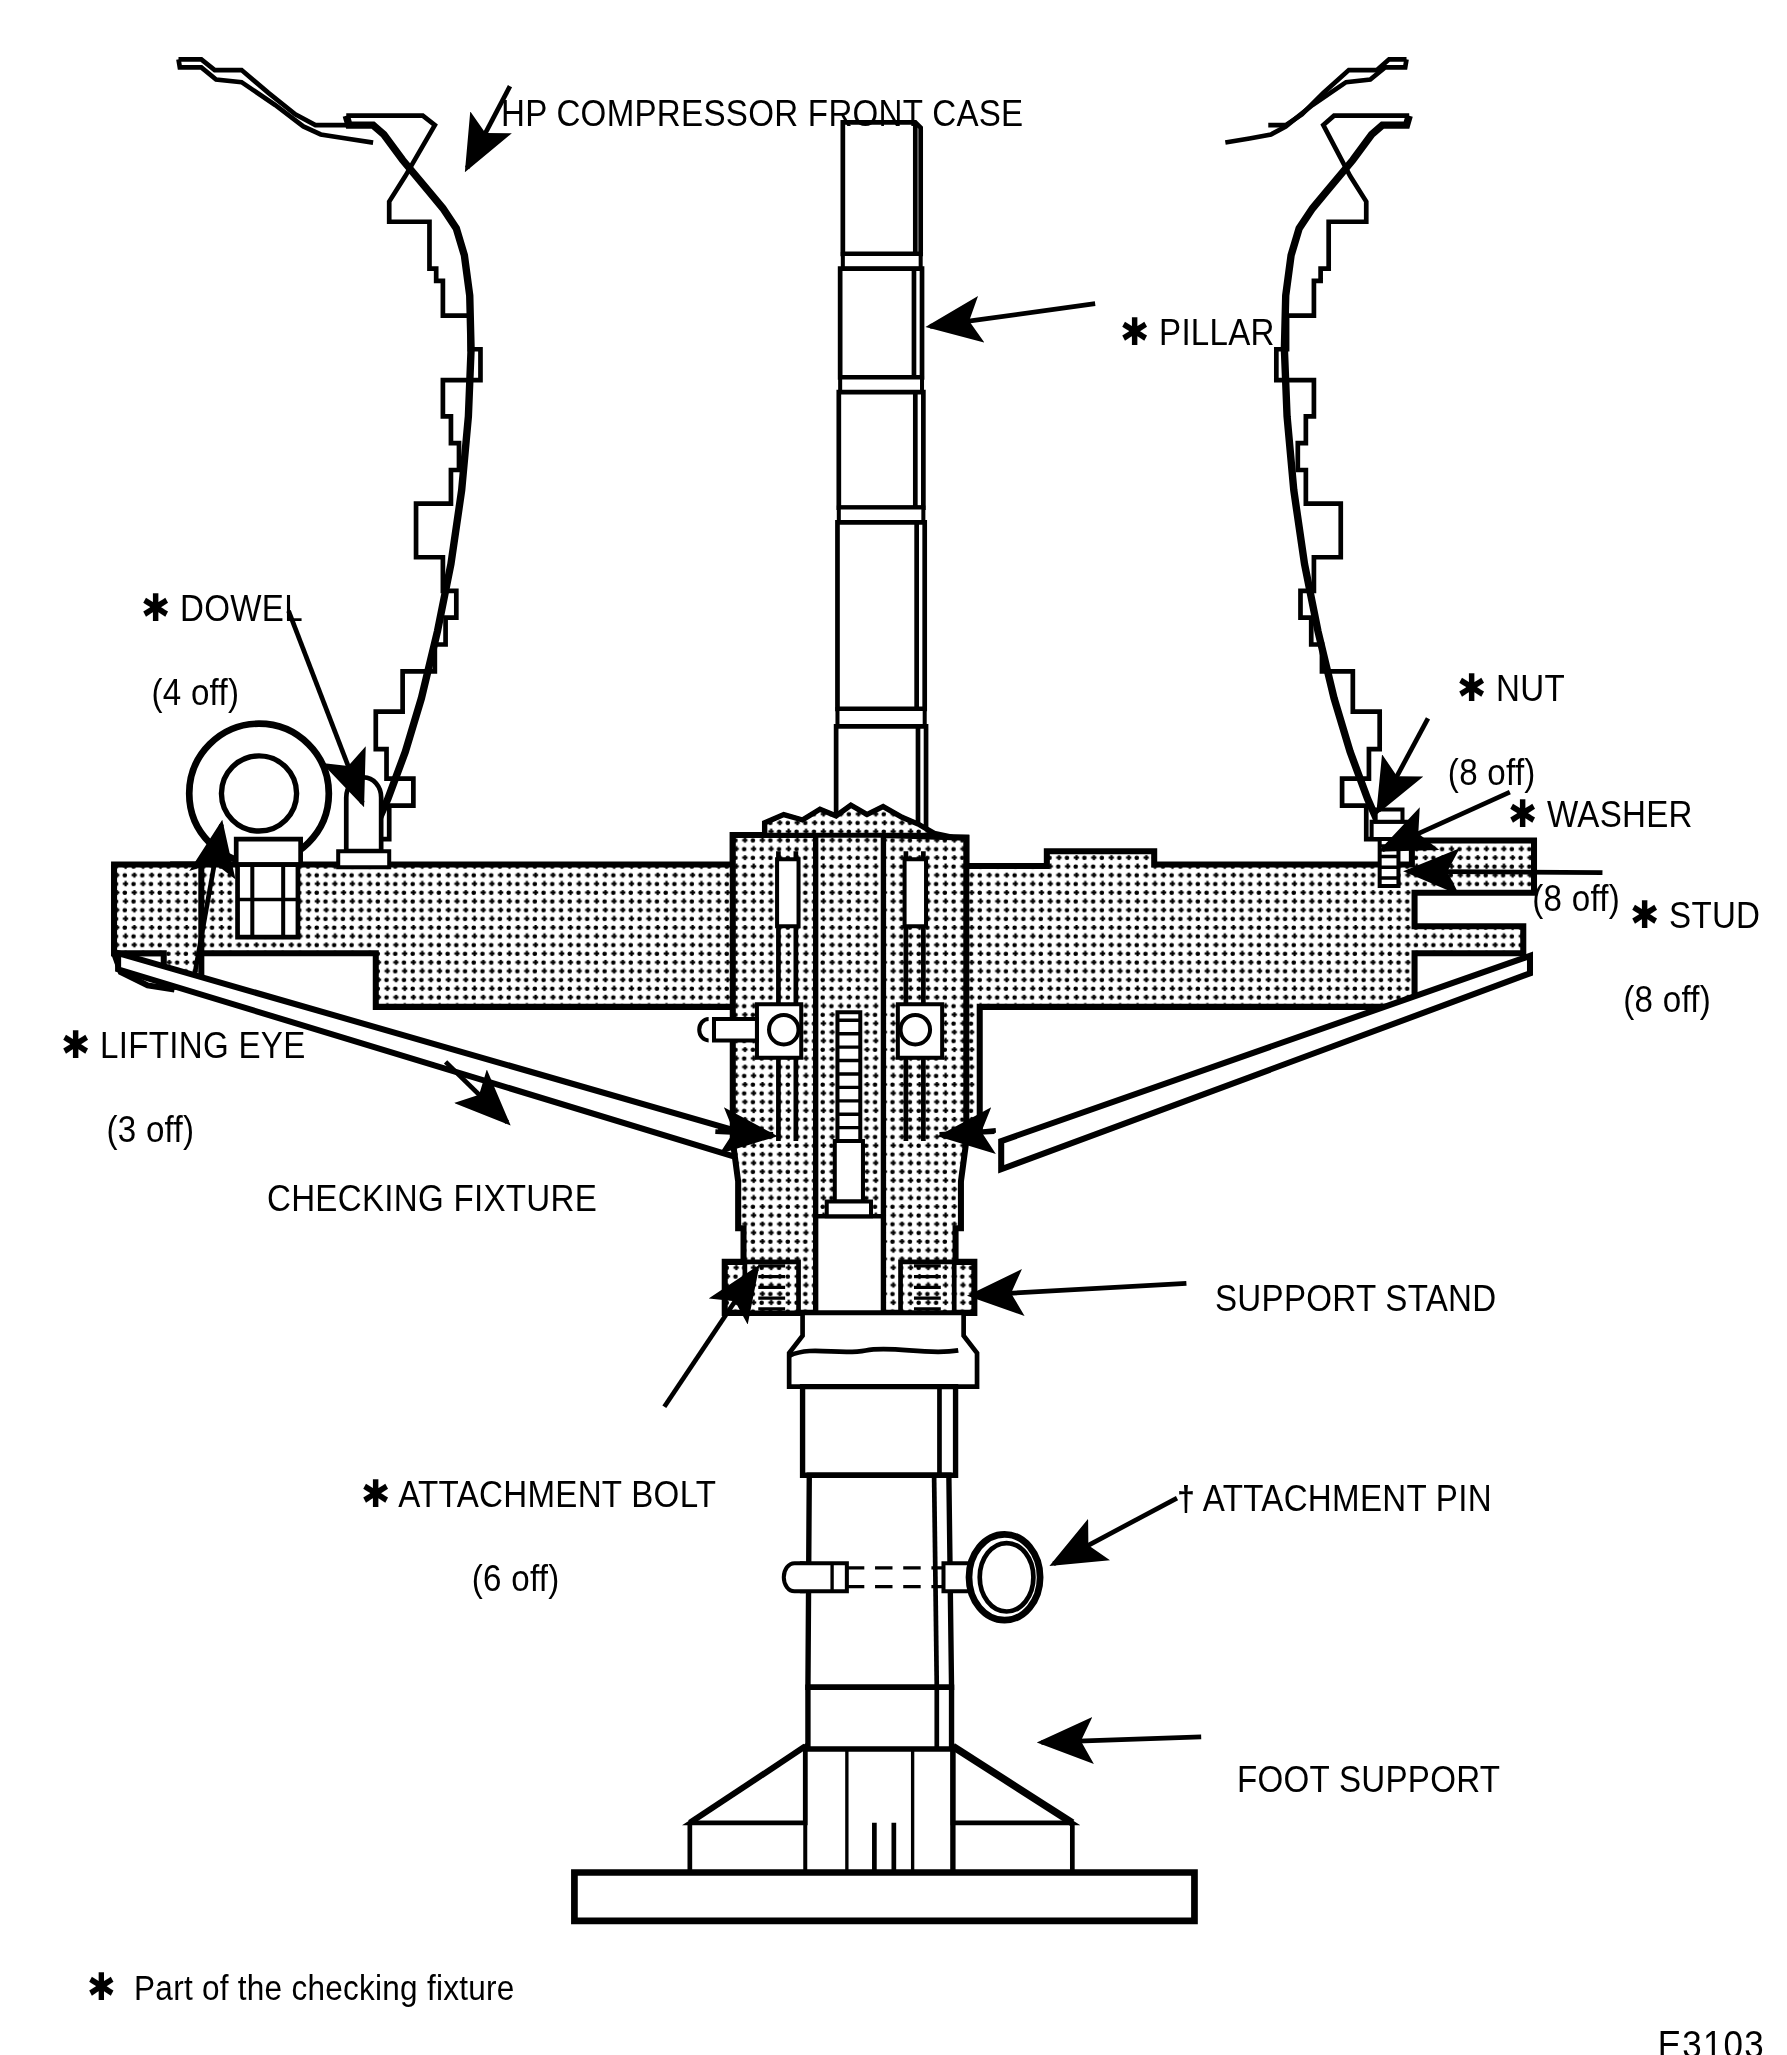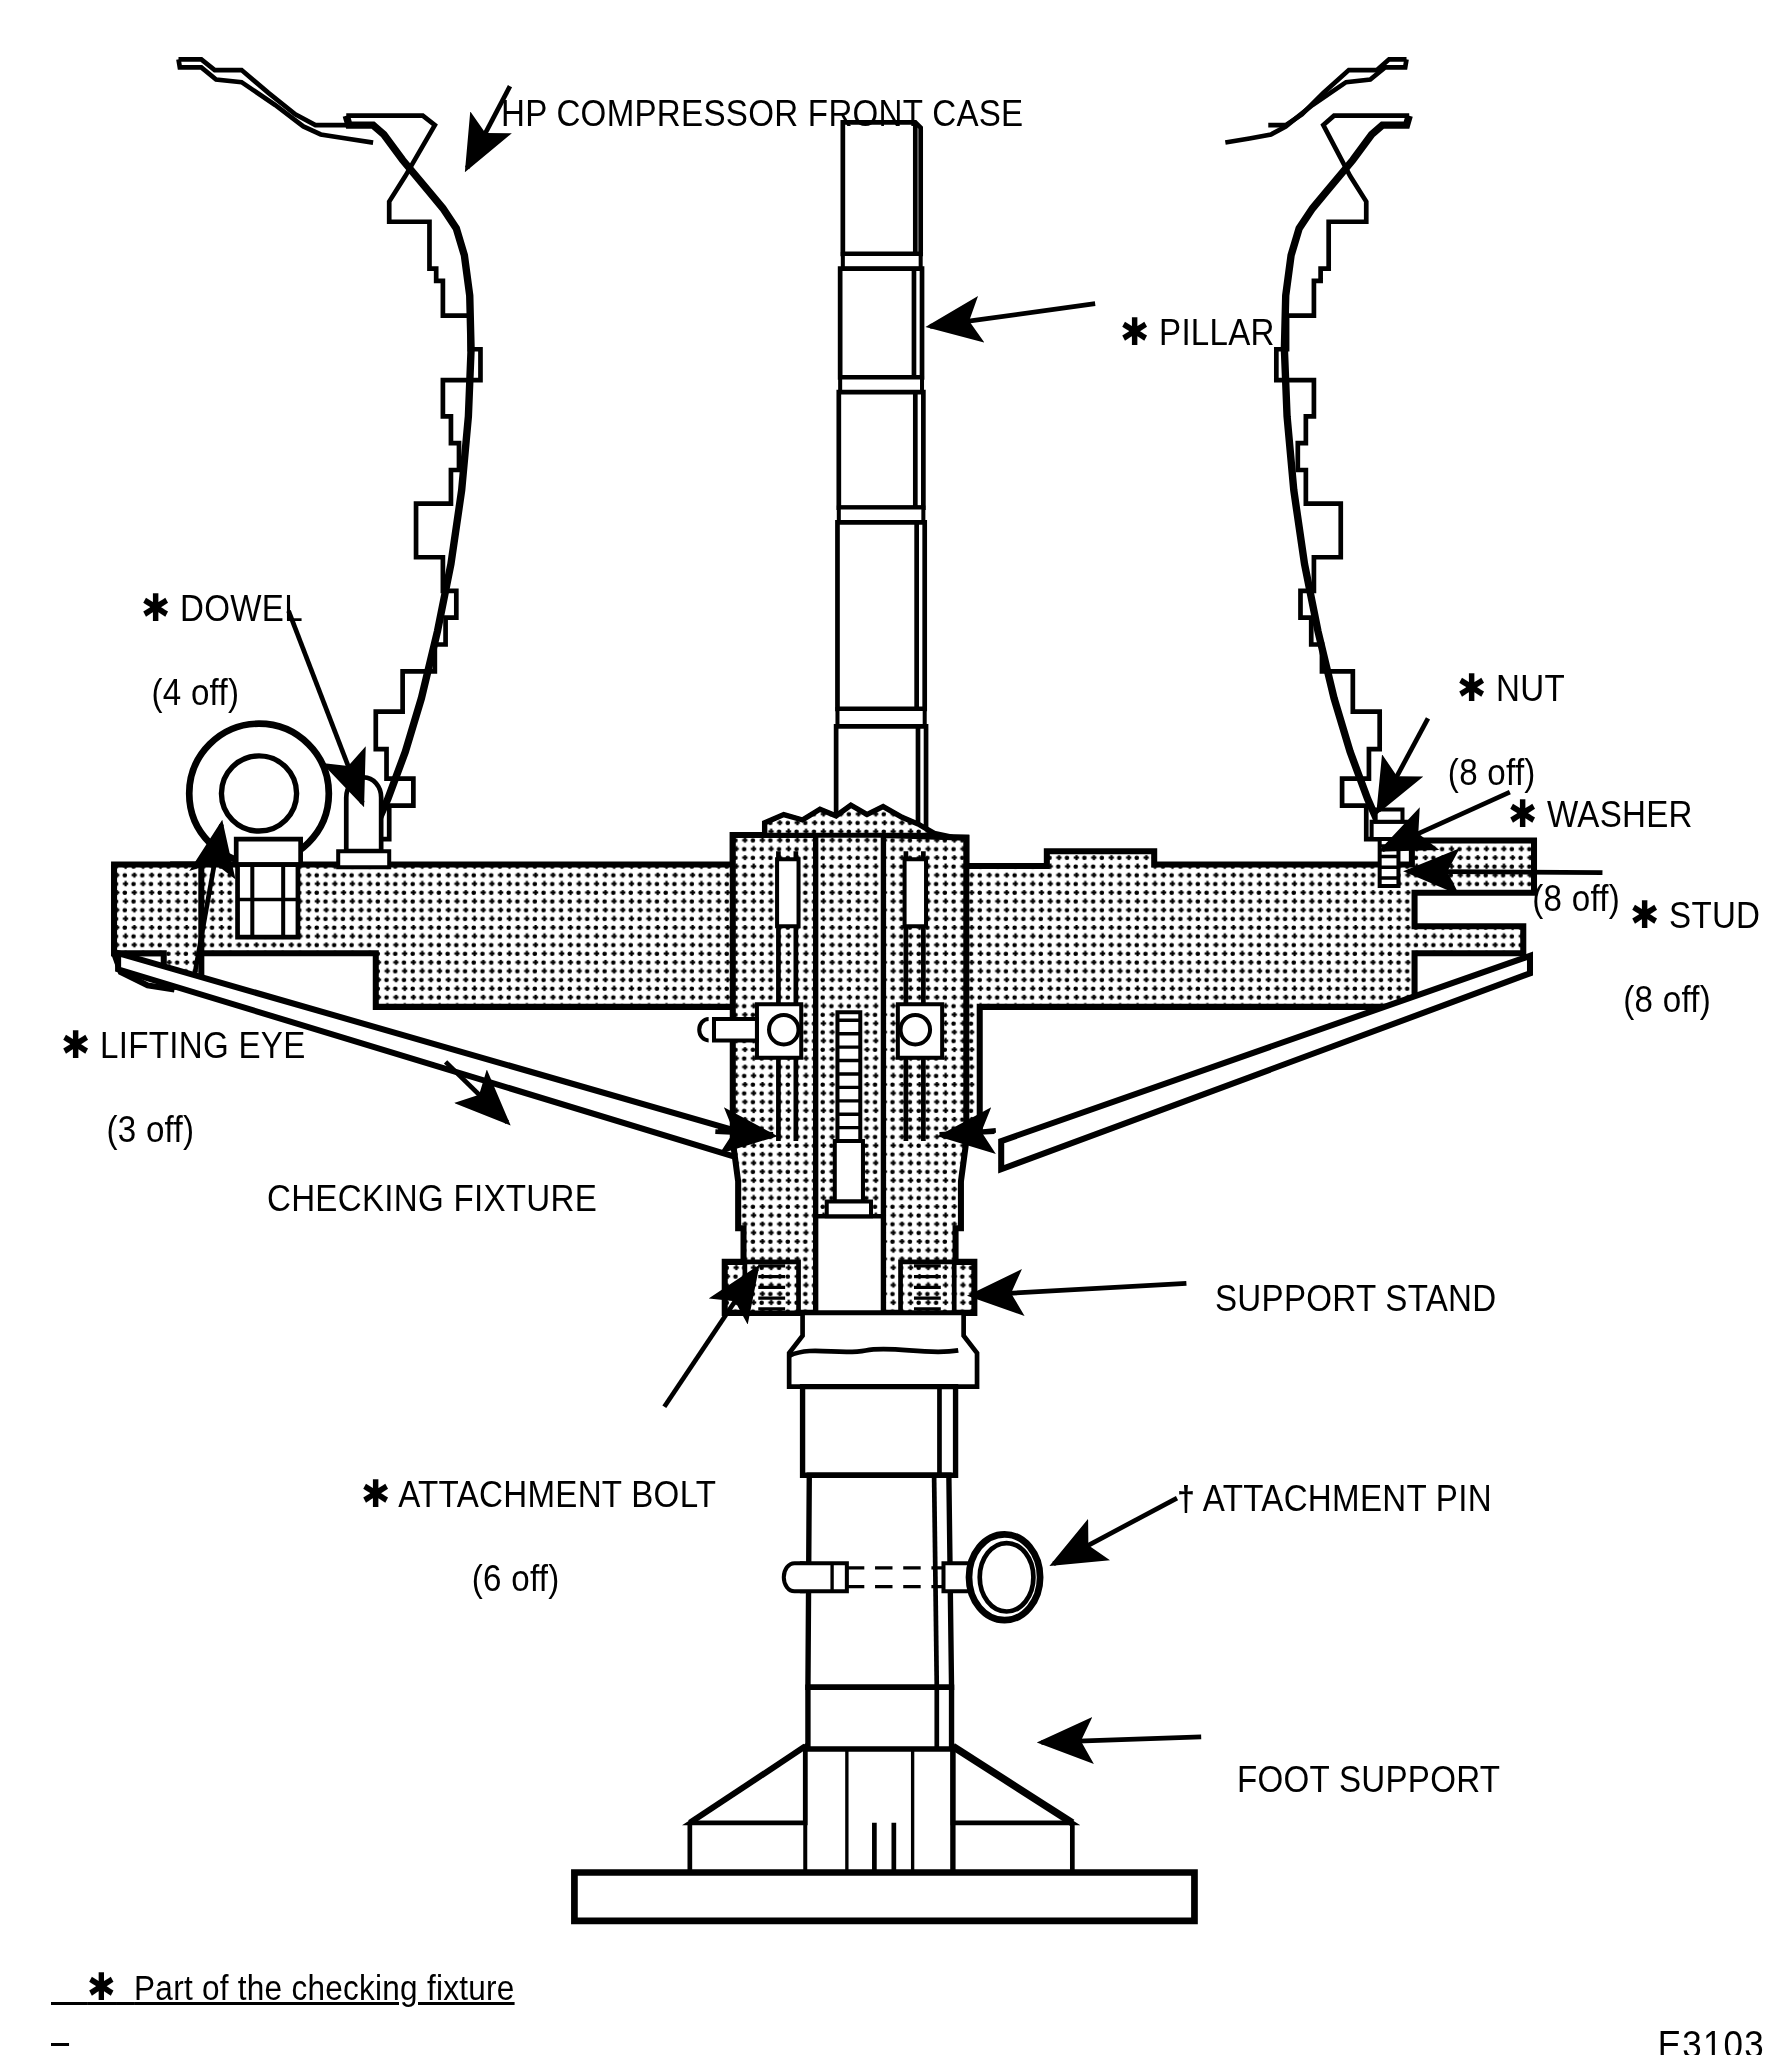--- a/index.html
+++ b/index.html
@@ -294,21 +294,21 @@
 </div>
 
 <div class="lbl cap" style="left:1158px;top:1436px;">
   <span class="mark" style="font-size:35px;">†</span><span> </span><span>ATTACHMENT PIN</span>
 </div>
 
 <div class="lbl cap" style="left:1218px;top:1717px;">
   <span>FOOT SUPPORT</span>
 </div>
 
-<div style="position:absolute;left:51px;top:1924px;text-decoration:underline;">
+<div style="position:absolute;left:51px;top:1924px;">
   <div class="lbl foot" style="position:relative;left:0;top:0;">
     <span class="mark">✱</span><span>  </span><span>Part of the checking fixture</span>
   </div>
 
 </div>
 
 <div class="lbl code" style="left:1636px;top:1979px;">
   <span>E3103</span>
 </div>
 

